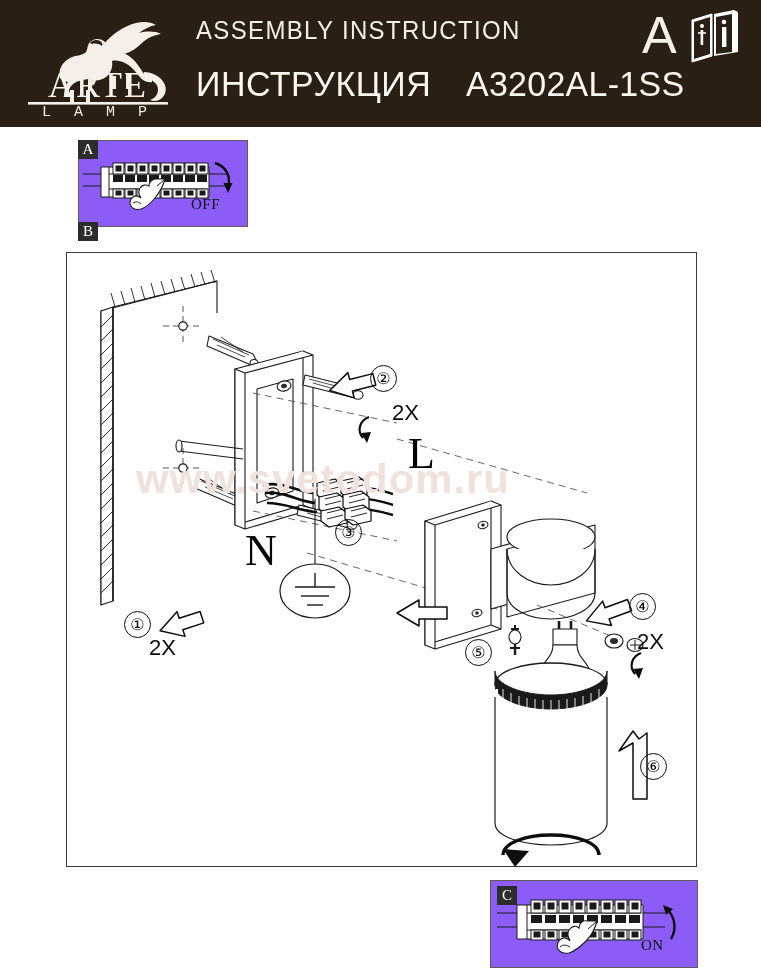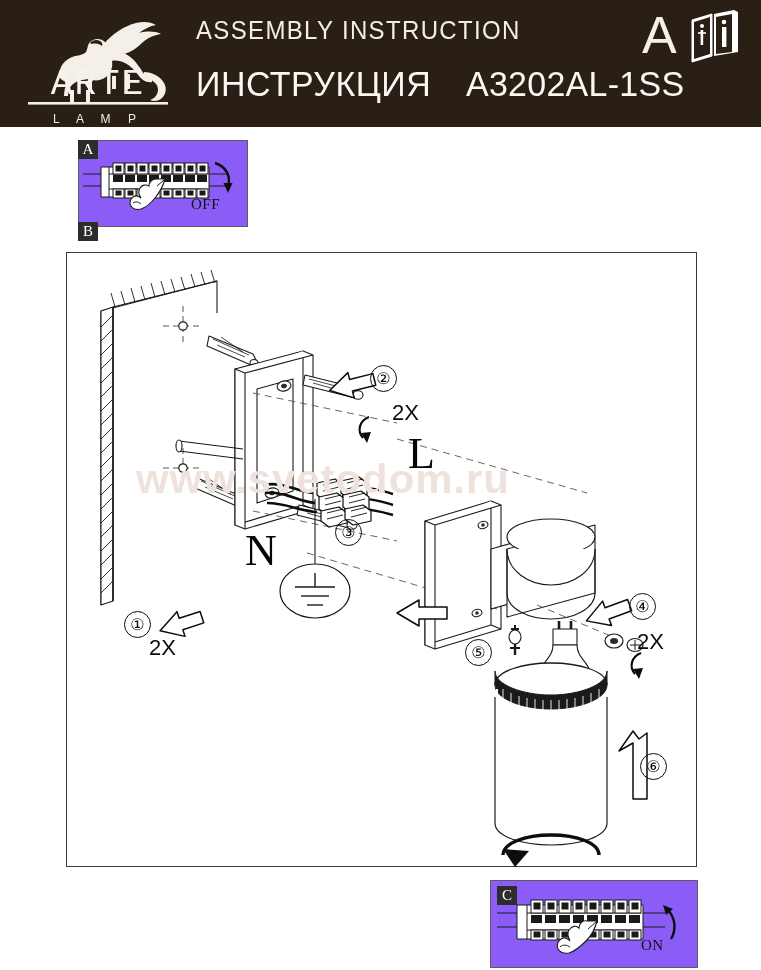--- a/index.html
+++ b/index.html
@@ -93,22 +93,22 @@
         <rect x="52" y="84" width="4" height="12"></rect>
         <rect x="68" y="84" width="4" height="12"></rect>
         <rect x="94" y="70" width="4" height="13"></rect>
         <rect x="108" y="68" width="4" height="15"></rect>
       </g>
 
       <rect x="10" y="96" width="140" height="2.6" fill="#f4f0e9"></rect>
     </svg>
   </div>
   <div style="position:absolute;left:18px;top:66px;width:160px;text-align:center;">
-    <div style="font-family:Liberation Mono, monospace;font-size:36px;letter-spacing:2px;color:#f7f3ec;line-height:38px;">ARTE</div>
-    <div style="font-family:Liberation Sans, sans-serif;font-size:12px;letter-spacing:7px;color:#efe9e0;margin-top:8px;">L A M P</div>
+    <div style="font-family:Liberation Serif, serif;font-size:36px;letter-spacing:2px;color:#f7f3ec;line-height:38px;">ARTE</div>
+    <div style="font-family:Liberation Mono, monospace;font-size:15px;letter-spacing:7px;color:#efe9e0;margin-top:0;">L A M P</div>
   </div>
 
   <div class="hd-title">ASSEMBLY  INSTRUCTION</div>
   <div class="hd-sub">ИНСТРУКЦИЯ</div>
   <div class="hd-model">A3202AL-1SS</div>
   <div class="hd-letter">A</div>
 
   <div class="hd-book">
     <svg width="54" height="56" viewBox="0 0 54 56">
 

